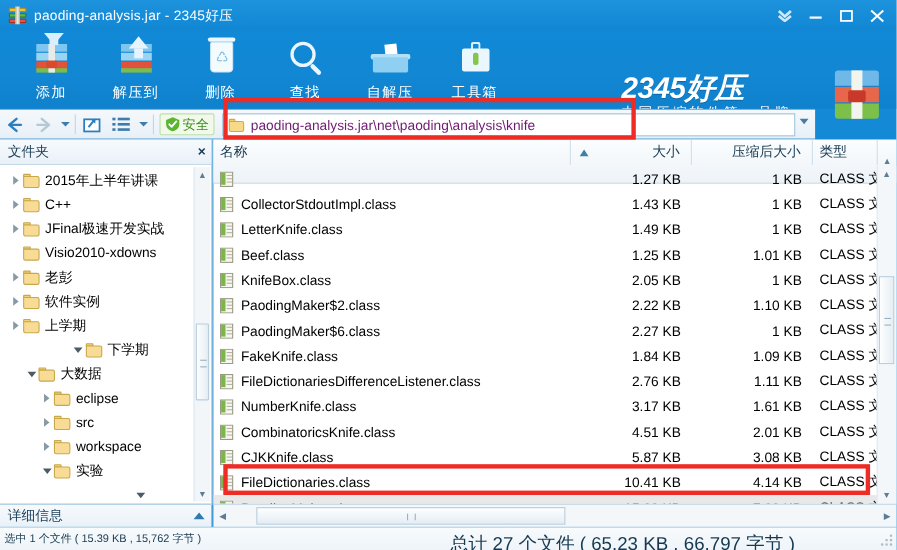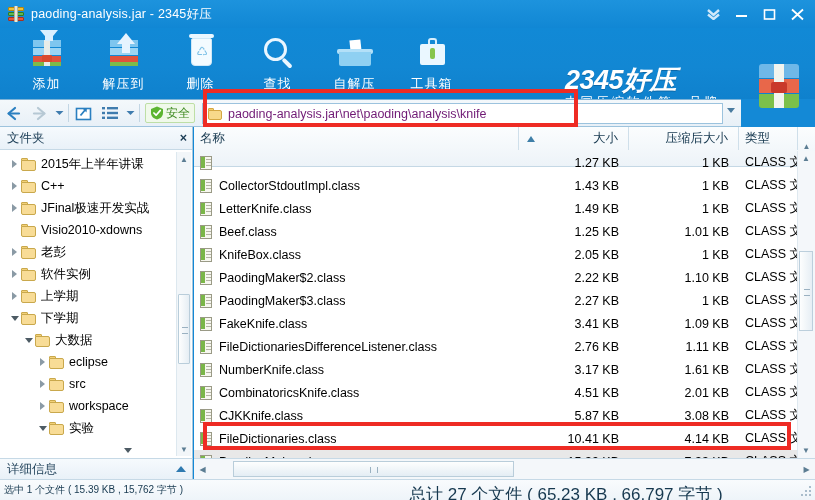--- a/index.html
+++ b/index.html
@@ -443,21 +443,21 @@
         <div class="tr" style="padding-left: 8px;">
           <span class="tw">
             <i class="cr"></i>
           </span>
           <span class="tf">
             <i class="tb"></i>
             <i class="bk"></i>
           </span>
           <span>上学期</span>
         </div>
-        <div class="tr" style="padding-left: 8px;">
+        <div class="tr" style="padding-left: 8px; justify-content: center;">
           <span class="tw">
             <i class="cd"></i>
           </span>
           <span class="tf">
             <i class="tb"></i>
             <i class="bk"></i>
           </span>
           <span>下学期</span>
         </div>
         <div class="tr" style="padding-left: 22px;">
@@ -623,36 +623,36 @@
           <div class="c-csize">1.10 KB</div>
           <div class="c-type">CLASS 文件</div>
         </div>
         <div class="row">
           <div class="c-name">
             <span class="cls-ic">
               <i class="pg"></i>
               <i class="gr"></i>
               <i class="ln"></i>
             </span>
-            <span>PaodingMaker$3.class</span>
+            <span>PaodingMaker$6.class</span>
           </div>
           <div class="c-size">2.27 KB</div>
           <div class="c-csize">1 KB</div>
           <div class="c-type">CLASS 文件</div>
         </div>
         <div class="row">
           <div class="c-name">
             <span class="cls-ic">
               <i class="pg"></i>
               <i class="gr"></i>
               <i class="ln"></i>
             </span>
             <span>FakeKnife.class</span>
           </div>
-          <div class="c-size">3.41 KB</div>
+          <div class="c-size">1.84 KB</div>
           <div class="c-csize">1.09 KB</div>
           <div class="c-type">CLASS 文件</div>
         </div>
         <div class="row">
           <div class="c-name">
             <span class="cls-ic">
               <i class="pg"></i>
               <i class="gr"></i>
               <i class="ln"></i>
             </span>

